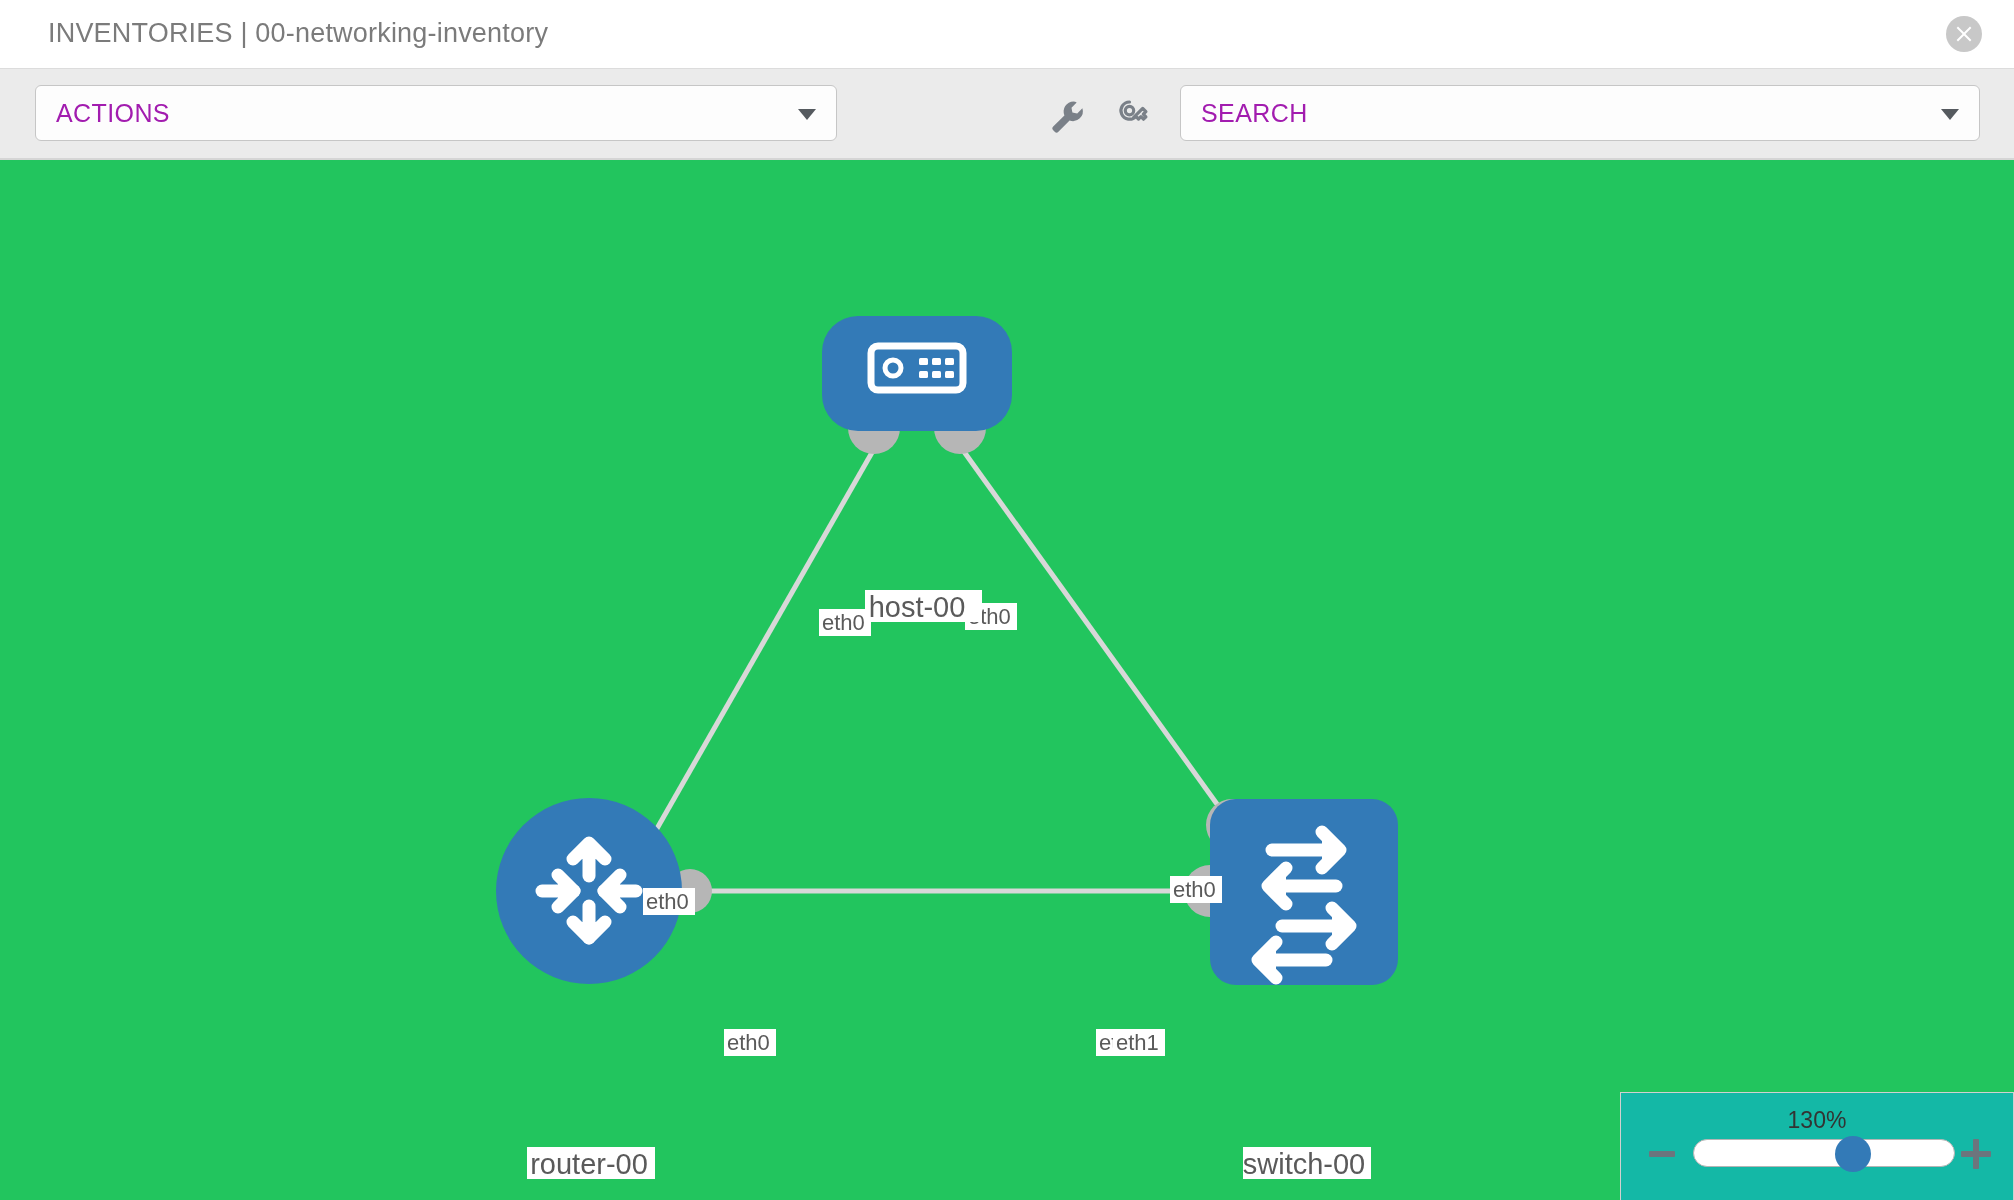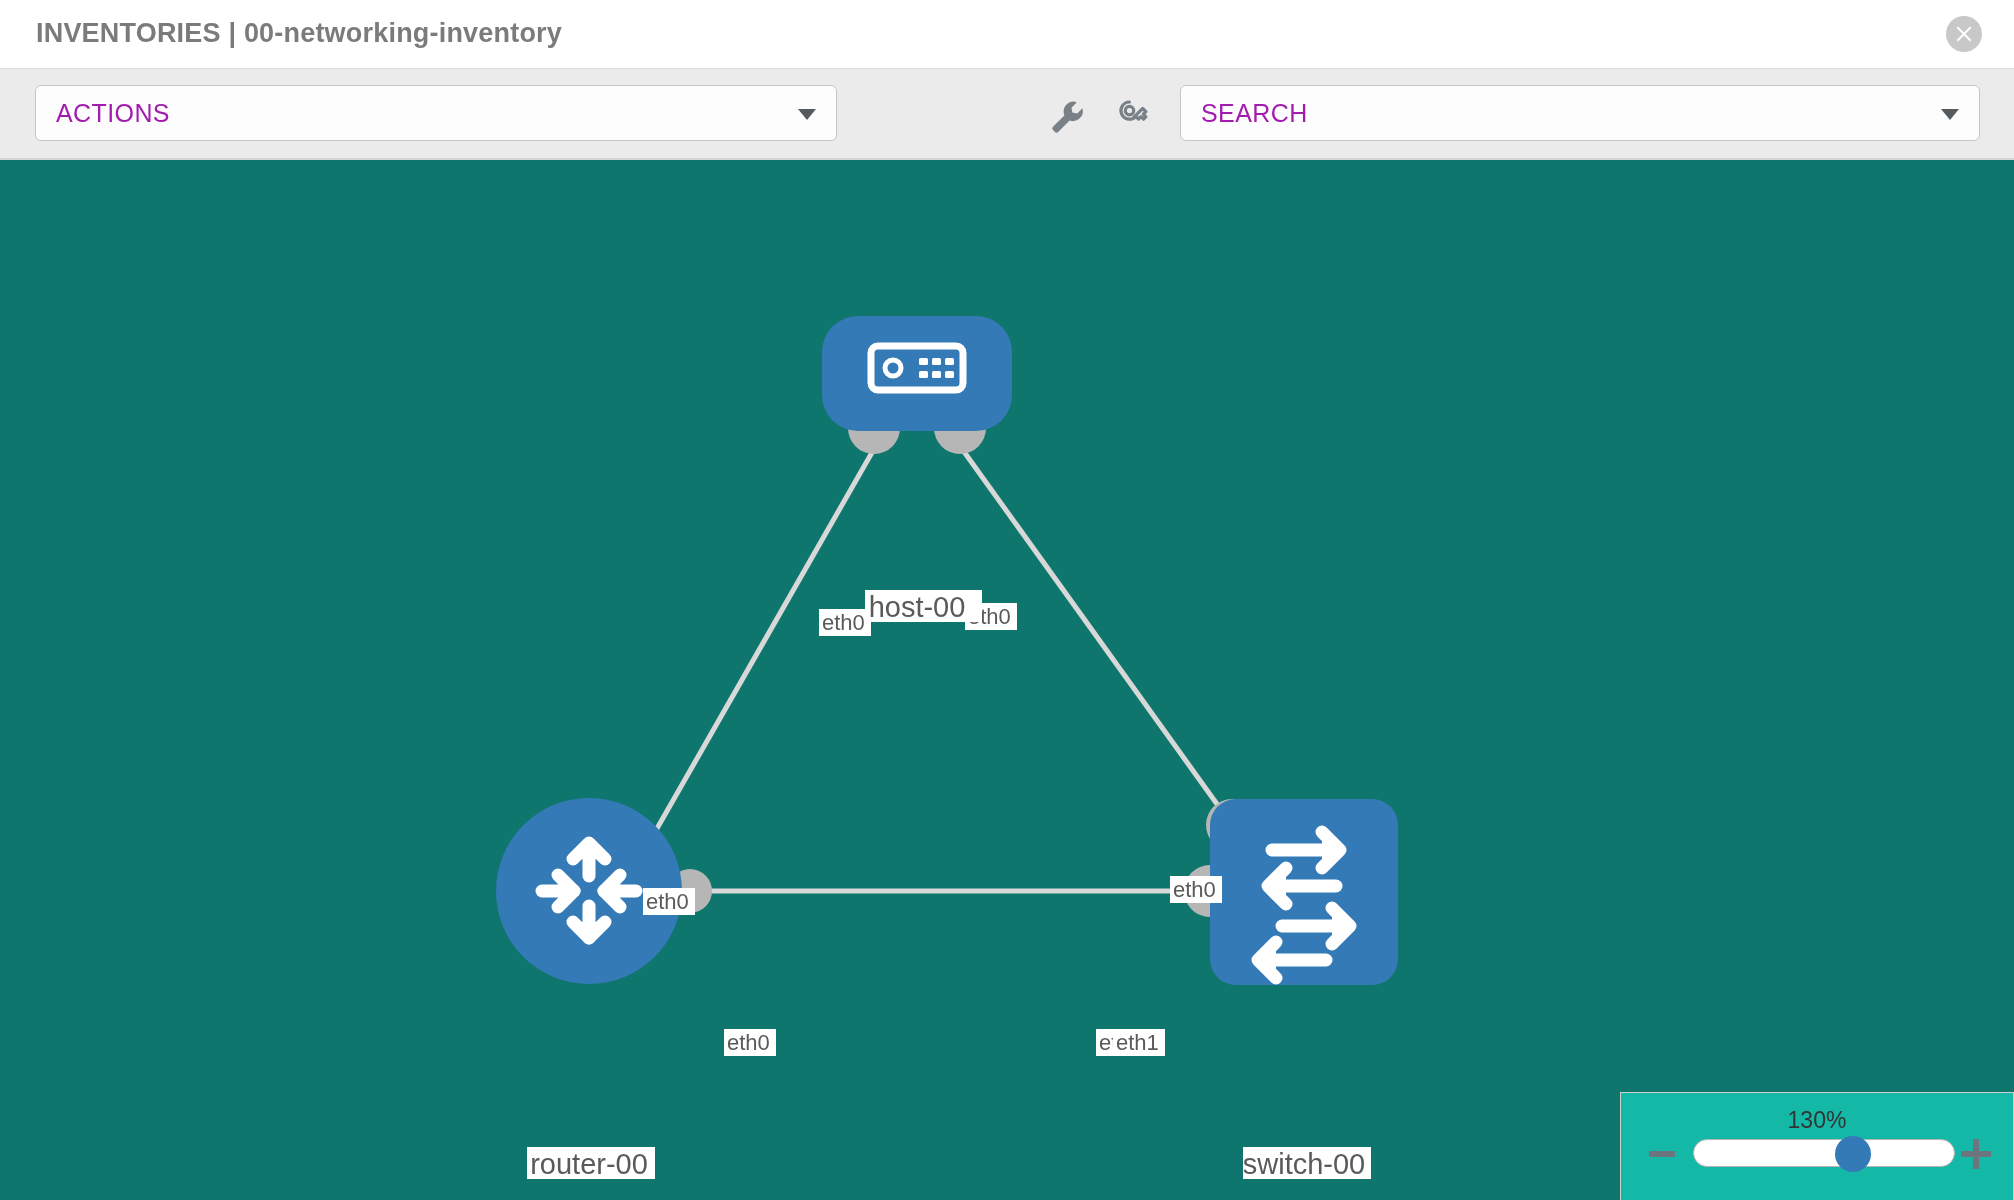--- a/index.html
+++ b/index.html
@@ -13,22 +13,22 @@
 
   
   #app { position: relative; width: 2014px; height: 1200px; background:#fff; }
 
   #header {
     position: absolute; left: 0; top: 0;
     width: 2014px; height: 68px;
     background: #ffffff;
   }
   #page-title {
-    position: absolute; left: 36px; top: 18px;
-    font-size: 27px; font-weight: bold;
+    position: absolute; left: 48px; top: 18px;
+    font-size: 27px; font-weight: normal;
     color: #7b7b7b;
     letter-spacing: .2px;
     white-space: nowrap;
   }
   #close-btn {
     position: absolute; right: 32px; top: 16px;
     width: 36px; height: 36px; border-radius: 50%;
     background: #c8c8c8;
     cursor: pointer;
   }
@@ -68,21 +68,21 @@
     width: 40px; height: 40px;
     cursor: pointer;
   }
   #wrench-icon { left: 1046px; }
   #key-icon    { left: 1114px; }
 
   
   #canvas {
     position: absolute; left: 0; top: 160px;
     width: 2014px; height: 1040px;
-    background: #0f766e;
+    background: #22c55e;
     overflow: hidden;
   }
   #topology { display: block; width: 2014px; height: 1040px; }
 
   .link-line { stroke: #d8d8d8; stroke-width: 5; fill: none; }
   .iface-dot { fill: #b6b6b6; }
   .node-shape { fill: #337ab7; }
   .node-glyph { fill: #ffffff; }
 
   .node-label {

